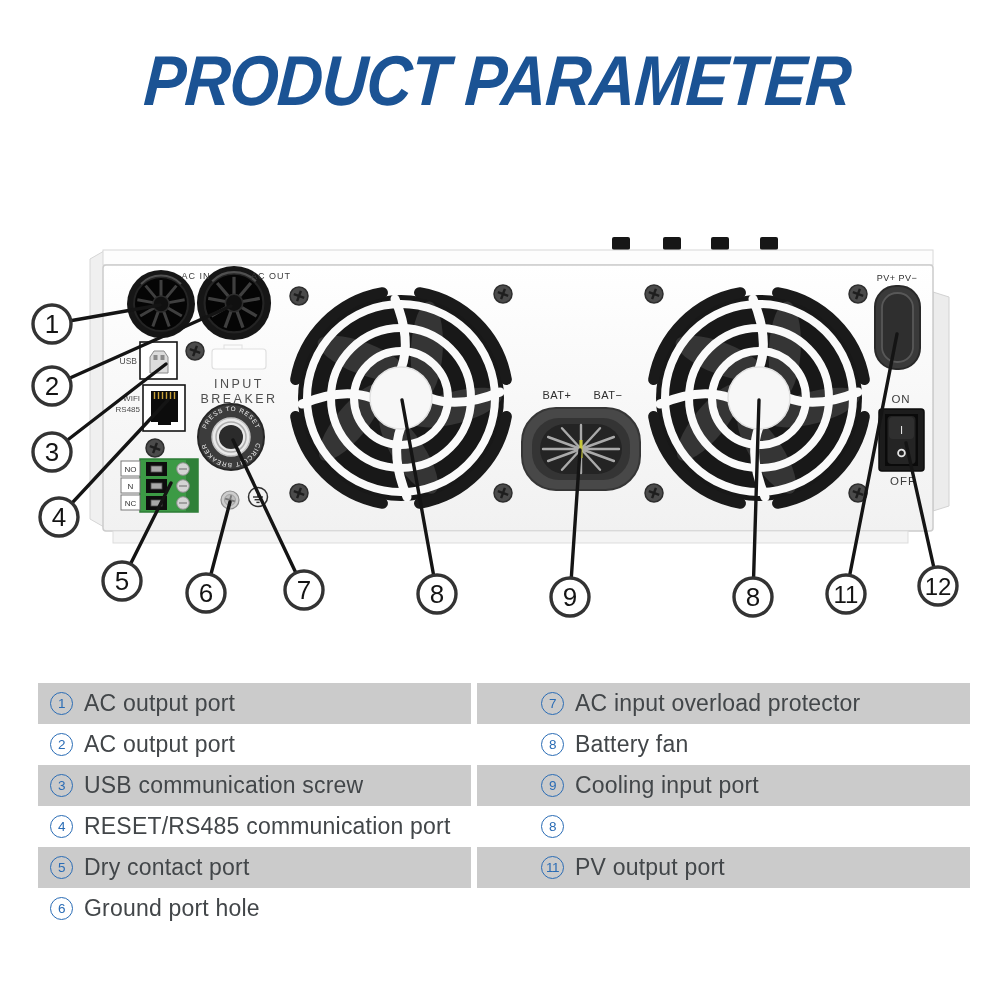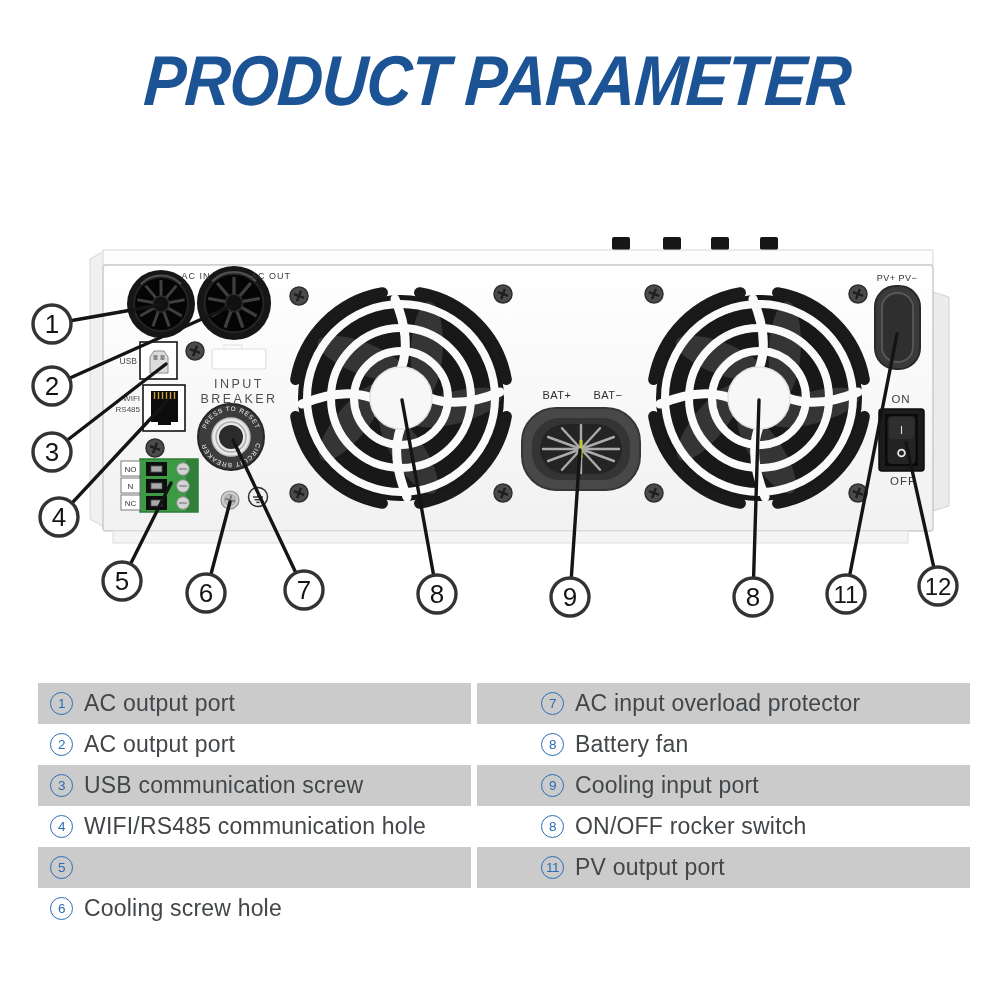--- a/index.html
+++ b/index.html
@@ -343,45 +343,45 @@
     <div class="litem">
       <span class="badge">2</span>
       <span>AC output port</span>
     </div>
     <div class="litem striped">
       <span class="badge">3</span>
       <span>USB communication screw</span>
     </div>
     <div class="litem">
       <span class="badge">4</span>
-      <span>WIFI/RS485 communication hole</span>
+      <span>RESET/RS485 communication port</span>
     </div>
     <div class="litem striped">
       <span class="badge">5</span>
+      <span>Dry contact port</span>
     </div>
     <div class="litem">
       <span class="badge">6</span>
-      <span>Cooling screw hole</span>
+      <span>Ground port hole</span>
     </div>
   </div>
   <div class="lcol right">
     <div class="litem striped">
       <span class="badge">7</span>
       <span>AC input overload protector</span>
     </div>
     <div class="litem">
       <span class="badge">8</span>
       <span>Battery fan</span>
     </div>
     <div class="litem striped">
       <span class="badge">9</span>
       <span>Cooling input port</span>
     </div>
     <div class="litem">
       <span class="badge">8</span>
-      <span>ON/OFF rocker switch</span>
     </div>
     <div class="litem striped">
       <span class="badge">11</span>
       <span>PV output port</span>
     </div>
   </div>
 </div>
 
 </body></html>

